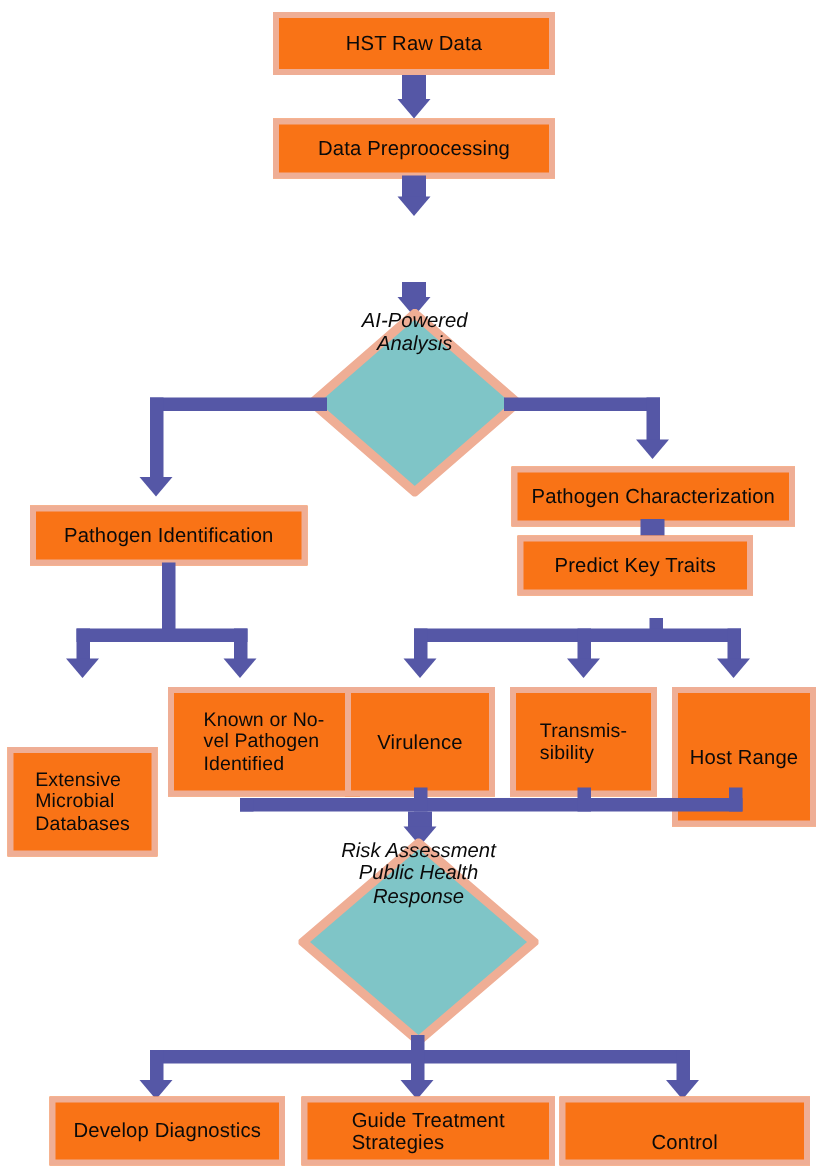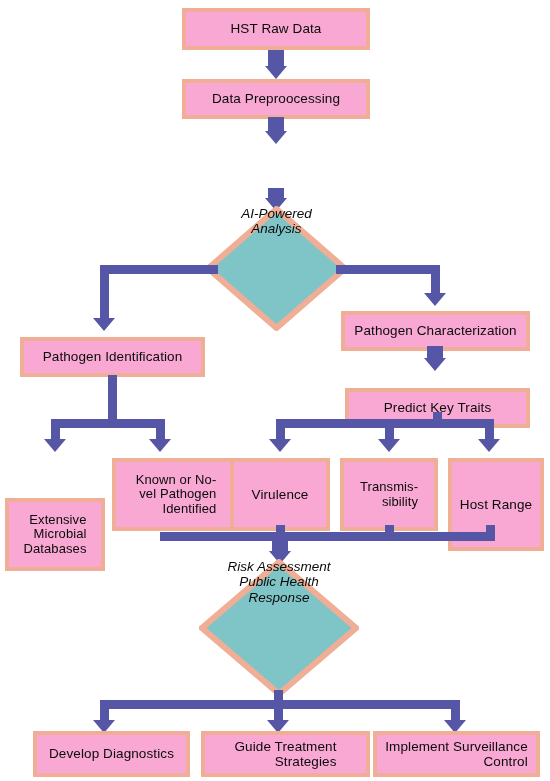--- a/index.html
+++ b/index.html
@@ -13,26 +13,26 @@
   #canvas {
     position: relative;
     width: 550px;
     height: 781px;
     background: #ffffff;
     overflow: hidden;
   }
   .node {
     position: absolute;
     box-sizing: border-box;
-    background: #f9a8d4;
+    background: #f97316;
     border: 4px solid #EFAE95;
     display: flex;
     align-items: center;
     justify-content: center;
-    text-align: right;
+    text-align: left;
     color: #0a0a0a;
     font-size: 13.5px;
     line-height: 1.12;
     font-family: "Liberation Sans", sans-serif;
     letter-spacing: 0.1px;
     padding: 16px 2px;
   }
   .node.small { font-size: 13px; }
   .diamond-wrap {
     position: absolute;
@@ -120,21 +120,21 @@
   <div class="conn" style="left:431px; top:265px; width:9px; height:30px;"></div>
   <div class="arrow-head" style="left:424px; top:293px;"></div>
 
   <div class="node" style="left:341px; top:311px; width:189px; height:35px;">
     <span>Pathogen Characterization</span>
   </div>
 
   <div class="conn" style="left:427px; top:346px; width:16px; height:14px;"></div>
   <div class="arrow-head" style="left:424px; top:358px;"></div>
 
-  <div class="node" style="left:345px; top:388px; width:185px; height:36px;">
+  <div class="node" style="left:345px; top:357px; width:157px; height:36px;">
     <span>Predict Key Traits</span>
   </div>
 
   <div class="conn" style="left:108px; top:375px; width:9px; height:46px;"></div>
   <div class="conn" style="left:51px; top:419px; width:114px; height:9px;"></div>
   <div class="conn" style="left:51px; top:419px; width:9px; height:22px;"></div>
   <div class="conn" style="left:156px; top:419px; width:9px; height:22px;"></div>
   <div class="arrow-head" style="left:44px; top:439px;"></div>
   <div class="arrow-head" style="left:149px; top:439px;"></div>
 
@@ -214,18 +214,18 @@
 
   <div class="node" style="left:201px; top:731px; width:169px; height:46px;">
     <span>
       <span>Guide Treatment</span><br>
       <span>Strategies</span>
     </span>
   </div>
 
   <div class="node" style="left:373px; top:731px; width:167px; height:46px;">
     <span>
-      <span>Implement Surveillance</span><br>
+      <br>
       <span>Control</span>
     </span>
   </div>
 
 </div>
 
 </body></html>

